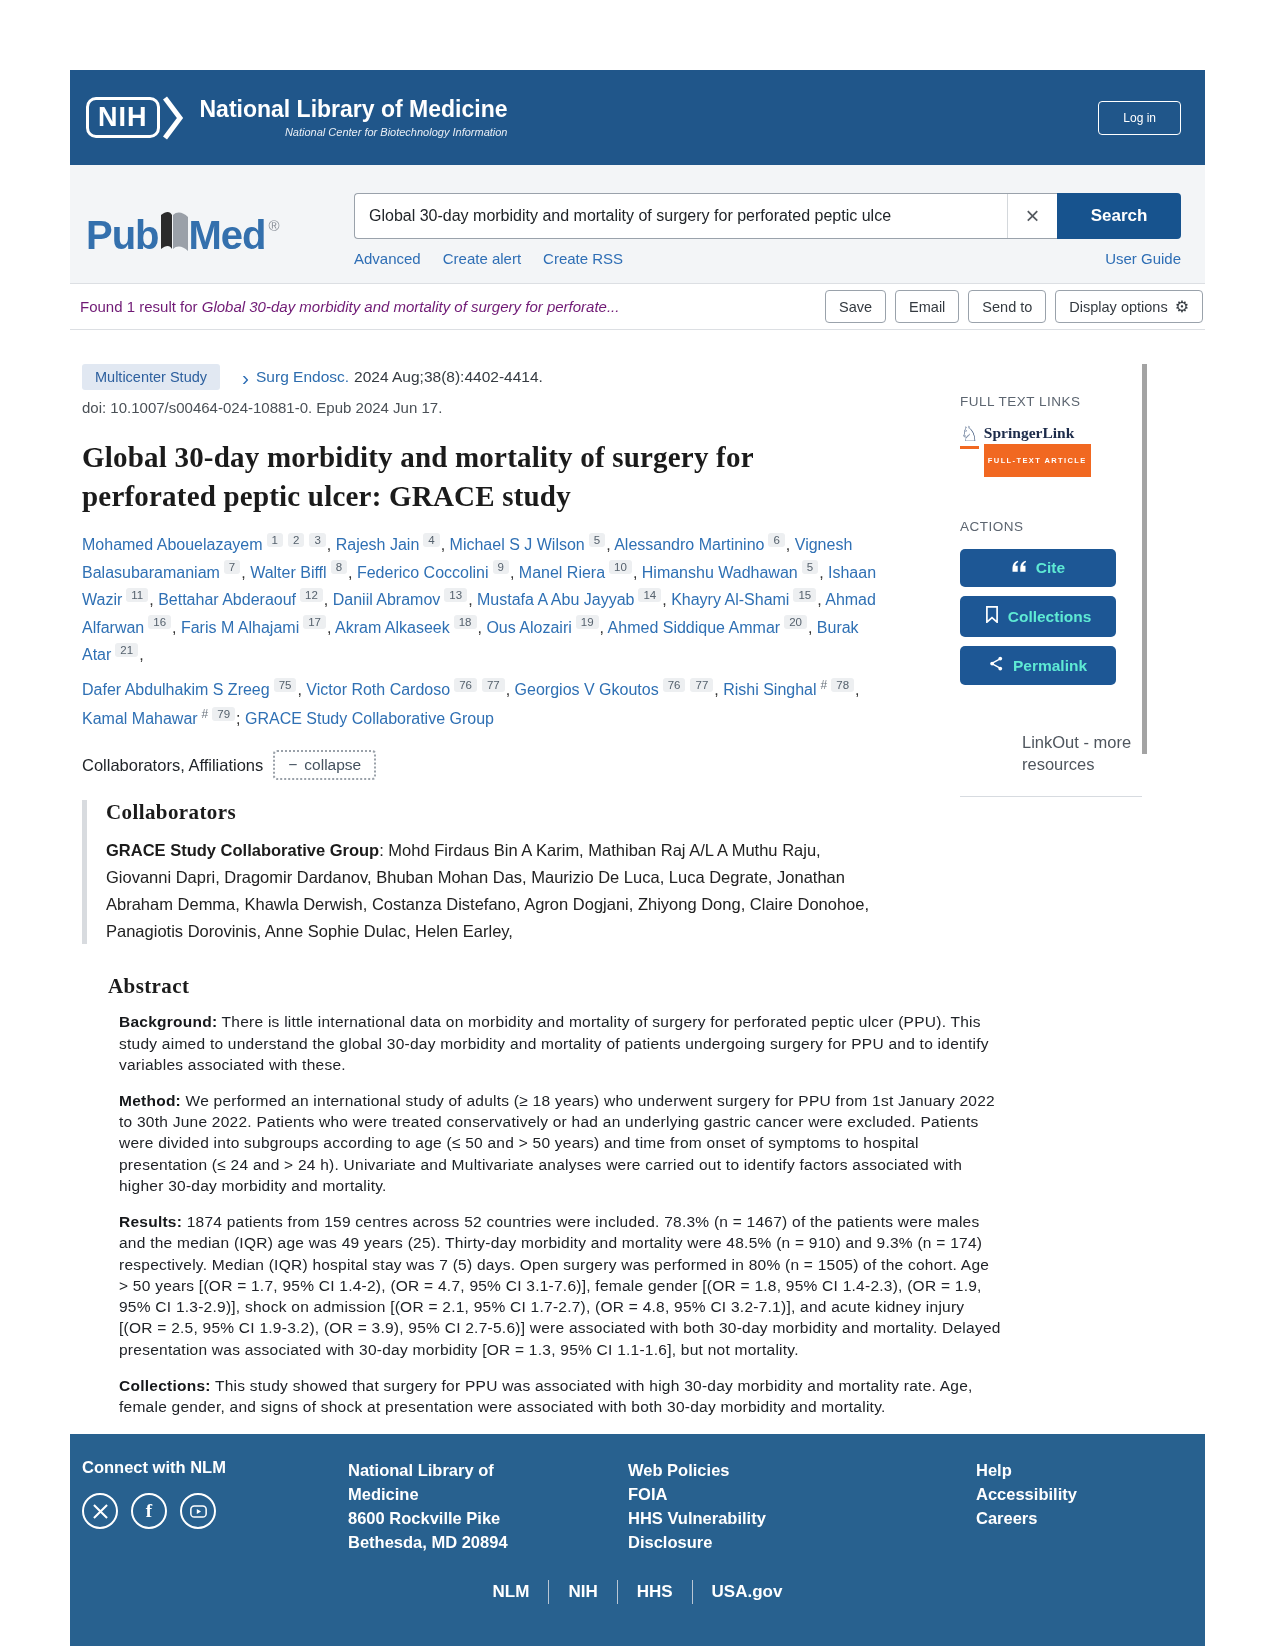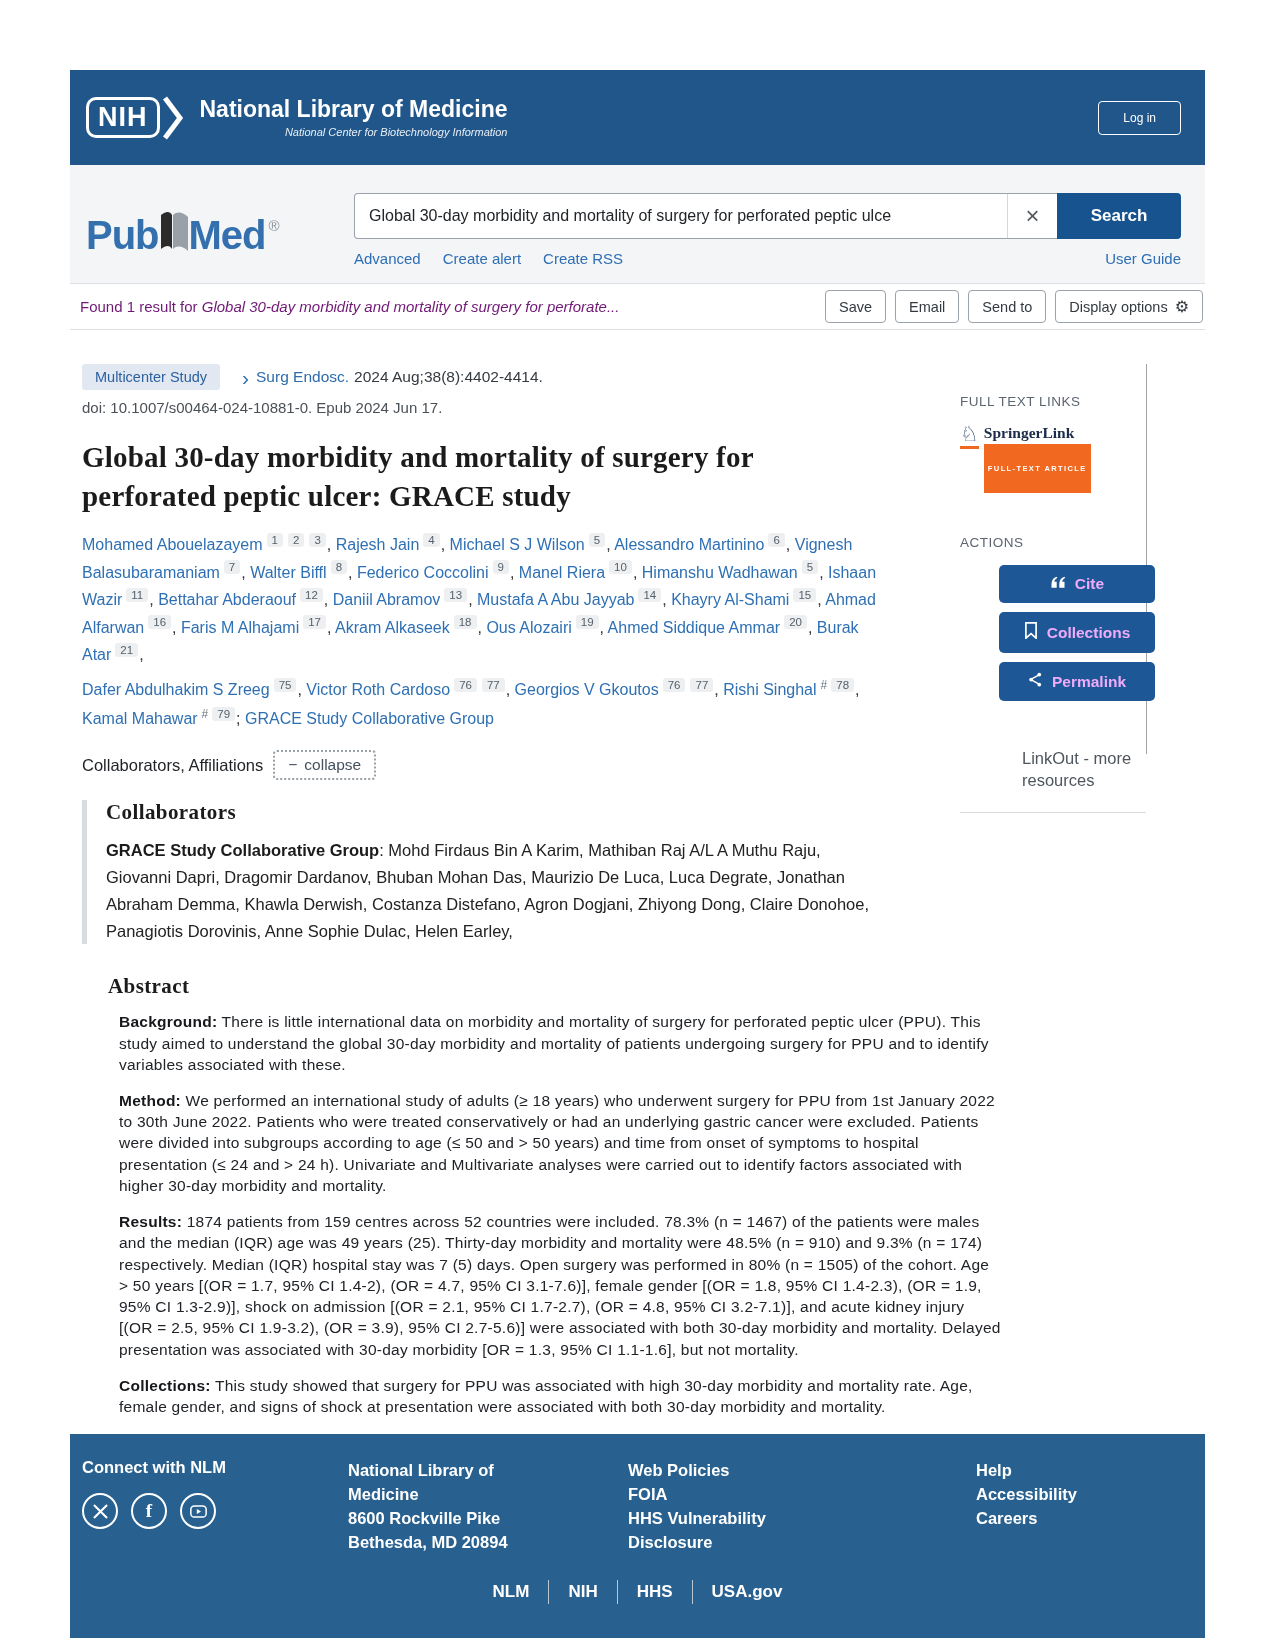--- a/index.html
+++ b/index.html
@@ -108,56 +108,55 @@
   .collab-heading, .abstract-heading {
     font-family:"Liberation Serif", serif; font-size:21px; font-weight:bold; color:#1b1b1b;
     letter-spacing:.4px; margin:0 0 12px;
   }
   .collab-text { font-size:16.5px; line-height:1.62; color:#222; margin:0; }
   .collab-text b { color:#1b1b1b; }
 
   
   .sidebar {
     width:187px; margin-left:auto; margin-right:58px; padding-top:30px;
-    border-right:1px solid #a3a3a3; position:relative; height:390px;
+    border-right:5px solid #a3a3a3; position:relative; height:390px;
   }
   .side-heading { font-size:13.5px; color:#5c6570; letter-spacing:.5px; margin:0 0 15px; }
   .springer-badge { display:flex; align-items:flex-start; gap:5px; cursor:pointer; }
   .springer-crest {
     font-family:"DejaVu Sans", sans-serif; font-size:21px; color:#1d3a66; line-height:1;
     border-bottom:3px solid #f16821; padding-bottom:1px;
   }
   .springer-col { display:flex; flex-direction:column; }
   .springer-name { font-family:"Liberation Serif", serif; font-weight:bold; font-size:15.5px; color:#1c2b4a; }
   .springer-sub {
     background:#f16821; color:#fff; font-size:7.5px; font-weight:bold; letter-spacing:1.4px;
-    padding:20px 4px; margin-top:2px; white-space:nowrap;
+    padding:12px 4px; margin-top:2px; white-space:nowrap;
   }
   .actions-block { margin-top:42px; }
   .action-btn {
-    width:156px; background:#1d5795; color:#f0abfc; border:none; border-radius:5px;
+    width:156px; background:#1d5795; color:#5eead4; border:none; border-radius:5px;
     font-size:15.5px; font-weight:bold; padding:10px 0; margin-bottom:9px; cursor:pointer;
     display:flex; align-items:center; justify-content:center; gap:9px;
     font-family:"Liberation Sans", sans-serif;
-    margin-left:39px;
   }
   .linkout-wrap {
     margin-top:46px; padding:0 0 20px 62px; border-bottom:1px solid #d7dbe0;
   }
   .linkout-text { font-size:16.5px; color:#4f565e; line-height:1.35; width:120px; cursor:pointer; }
 
   
   .abstract-section { margin:30px 0 0 38px; width:905px; }
   .abstract-p {
     font-size:15.5px; line-height:1.37; letter-spacing:.25px; color:#202328; margin:0 11px 15px;
   }
   .abstract-p b { color:#16181b; }
 
   
-  .site-footer { background:#28618f; color:#fff; margin-top:17px; padding:24px 12px 8px; }
+  .site-footer { background:#28618f; color:#fff; margin-top:17px; padding:24px 12px 16px; }
   .footer-cols { display:flex; }
   .f-col1 { width:266px; }
   .f-col2 { width:280px; }
   .f-col3 { width:348px; }
   .f-col4 { flex:1; }
   .f-heading { font-size:16.5px; font-weight:bold; margin-bottom:16px; }
   .f-line { font-size:16.5px; font-weight:bold; line-height:24px; cursor:pointer; }
   .f-line.addr { cursor:default; }
   .f-col2 .wrapbox { width:212px; }
   .f-col3 .wrapbox { width:190px; }

